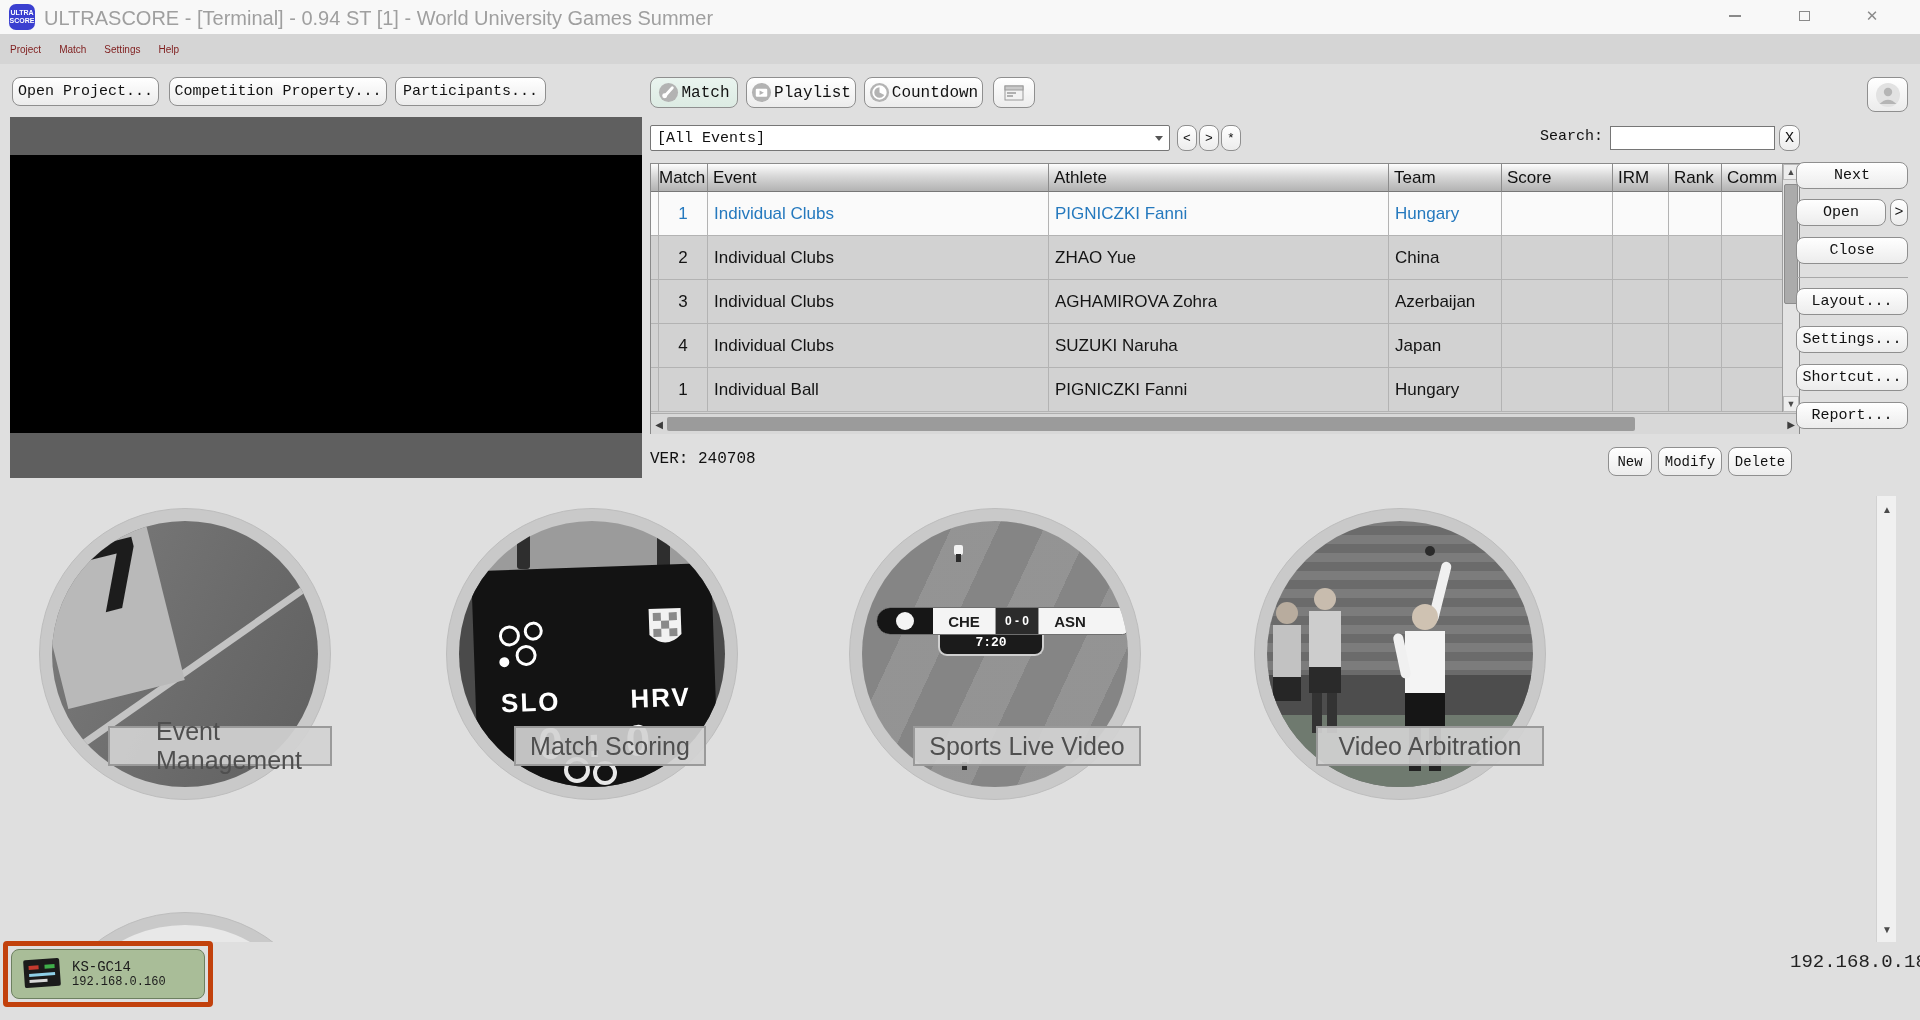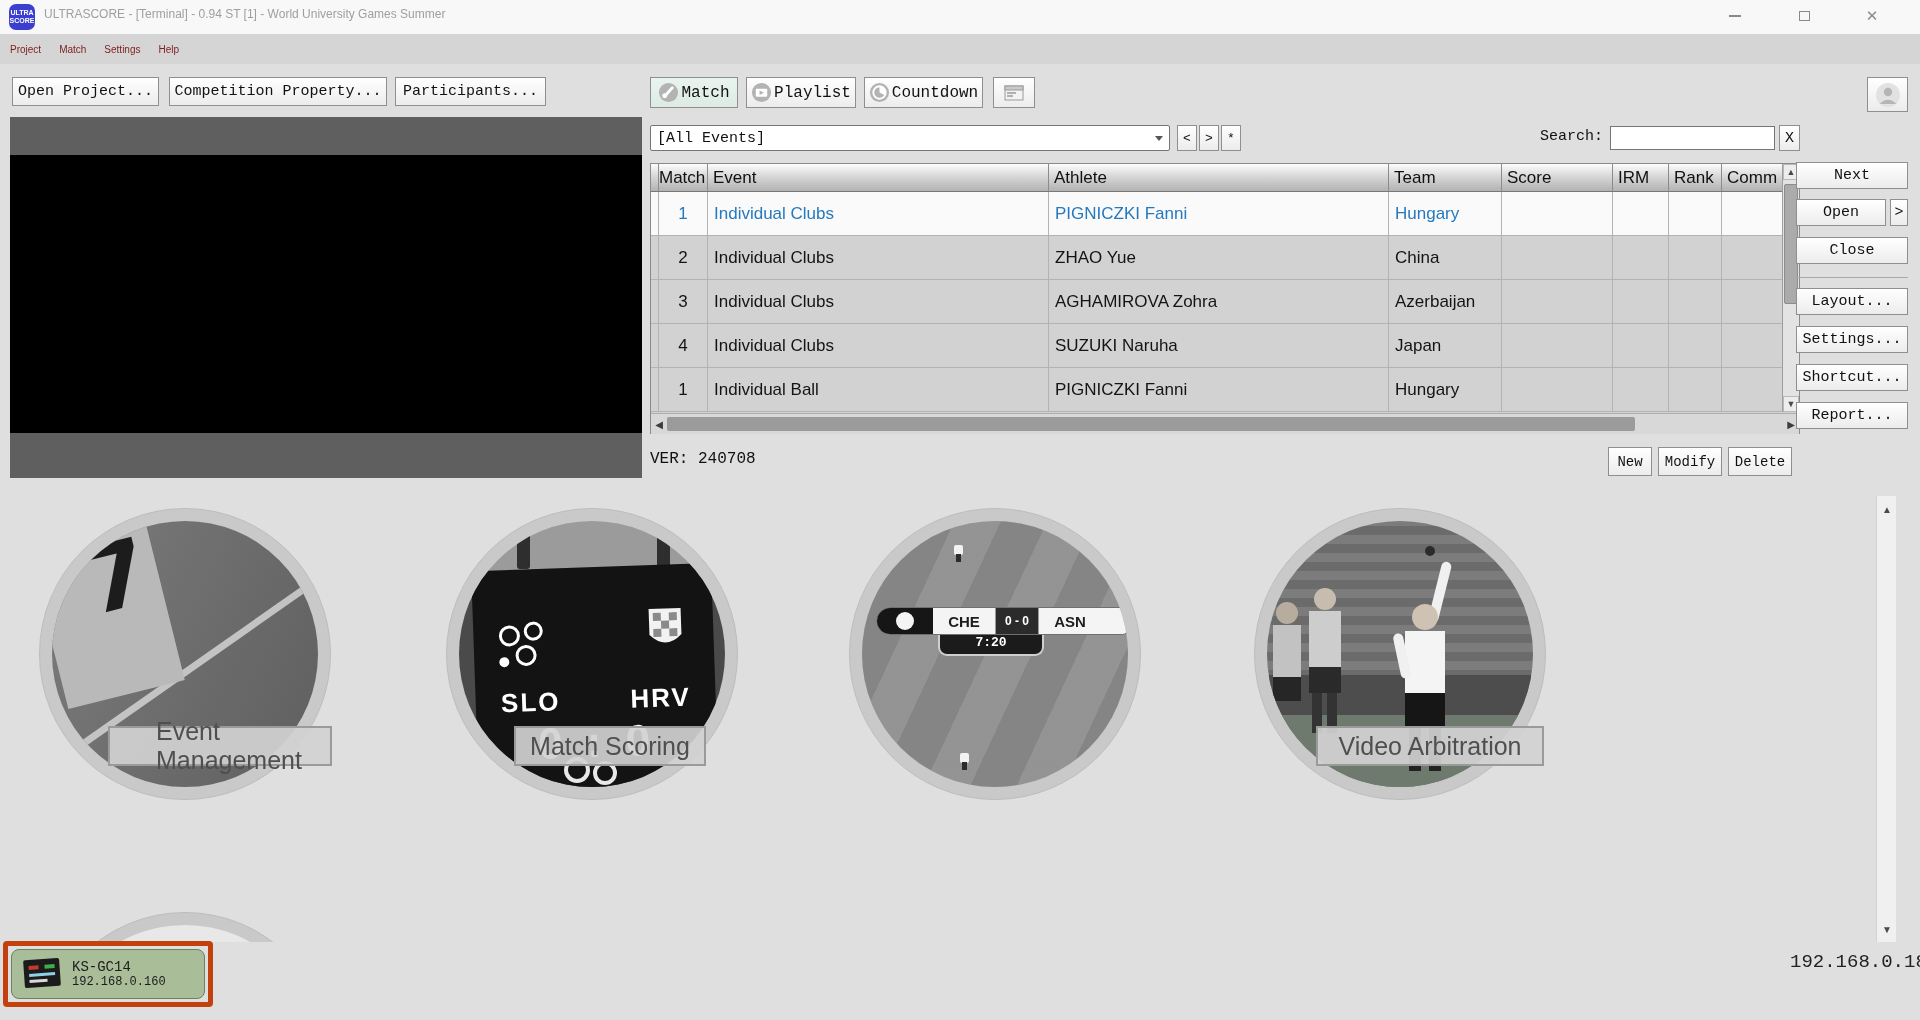--- a/index.html
+++ b/index.html
@@ -5,32 +5,32 @@
   * { margin:0; padding:0; box-sizing:border-box; }
   html,body { width:1920px; height:1020px; overflow:hidden; }
   body { position:relative; background:#dfdfdf; font-family:"Liberation Sans", sans-serif; color:#111; }
   .abs { position:absolute; }
   .mono { font-family:"Liberation Mono", monospace; }
 
   
   #titlebar { left:0; top:0; width:1920px; height:34px; background:#f8f8f8; }
   #logo { left:9px; top:4px; width:26px; height:26px; background:#3a3fd0; border-radius:7px;
           color:#fff; font-size:7px; font-weight:bold; text-align:center; line-height:8px; padding-top:5px; }
-  #title-text { left:44px; top:7px; font-size:12px; color:#9f9f9f; white-space:nowrap;text-align:center; }
+  #title-text { left:44px; top:7px; font-size:20px; color:#9f9f9f; white-space:nowrap;text-align:center; }
   .wc { top:0; width:46px; height:32px; display:flex; align-items:center; justify-content:center; color:#8a8a8a; }
   #wc-min { left:1712px; } #wc-max { left:1781px; } #wc-close { left:1849px; font-size:15px; }
   #wc-min i { display:block; width:12px; border-top:2px solid #8a8a8a; }
   #wc-max i { display:block; width:11px; height:10px; border:1.5px solid #8a8a8a; }
 
   
   #menubar { left:0; top:34px; width:1920px; height:30px; background:#d5d5d5; display:flex; align-items:center; padding-left:1px; }
   .menu-item { padding:0 9px; font-size:10px; color:#7f1d1d; }
 
   
-  .btn { position:absolute; border:1px solid #8f8f8f; border-radius:0;
+  .btn { position:absolute; border:1px solid #8f8f8f; border-radius:8px;
          background:linear-gradient(#ffffff,#ececec);
          font-family:"Liberation Mono", monospace; font-size:15px; color:#111;
          display:flex; align-items:center; justify-content:center; white-space:nowrap; }
 
   
   .toolbtn { top:77px; height:29px; }
   #btn-openproject { left:12px; width:147px; }
   #btn-compprop    { left:169px; width:218px; }
   #btn-participants{ left:395px; width:151px; }
 
@@ -428,20 +428,21 @@
       </svg>
     </div>
   </div>
 
   <div id="m5" class="module">
     <div class="photo"></div>
   </div>
 
   <div id="label1" class="module-label">Event Management</div>
   <div id="label2" class="module-label">Match Scoring</div>
+  <div id="label3" class="module-label">Sports Live Video</div>
   <div id="label4" class="module-label">Video Arbitration</div>
 
   <div id="modscroll">
     <div class="a" style="top:3px;">▲</div>
     <div class="a" style="bottom:3px;">▼</div>
   </div>
 </div>
 
 <div id="device" class="abs">
   <div class="tile">

